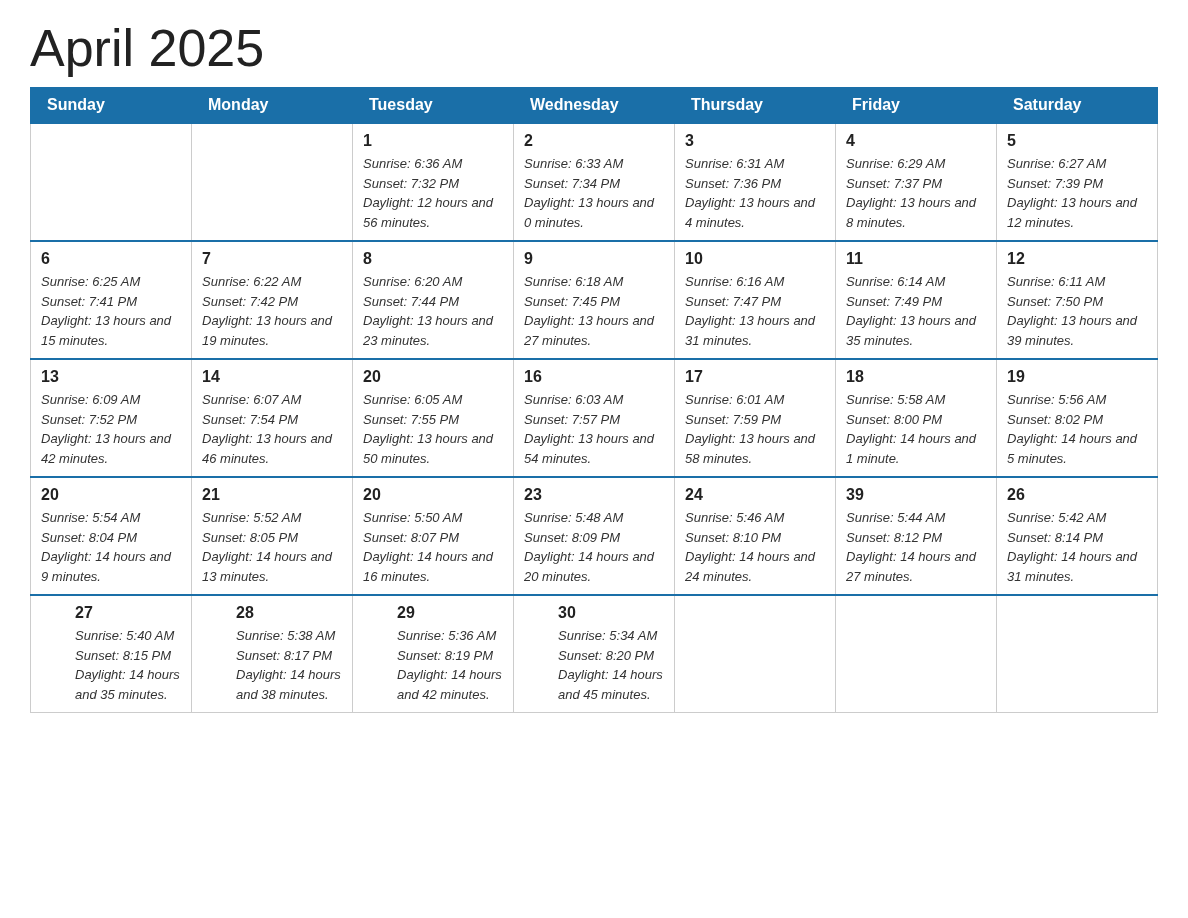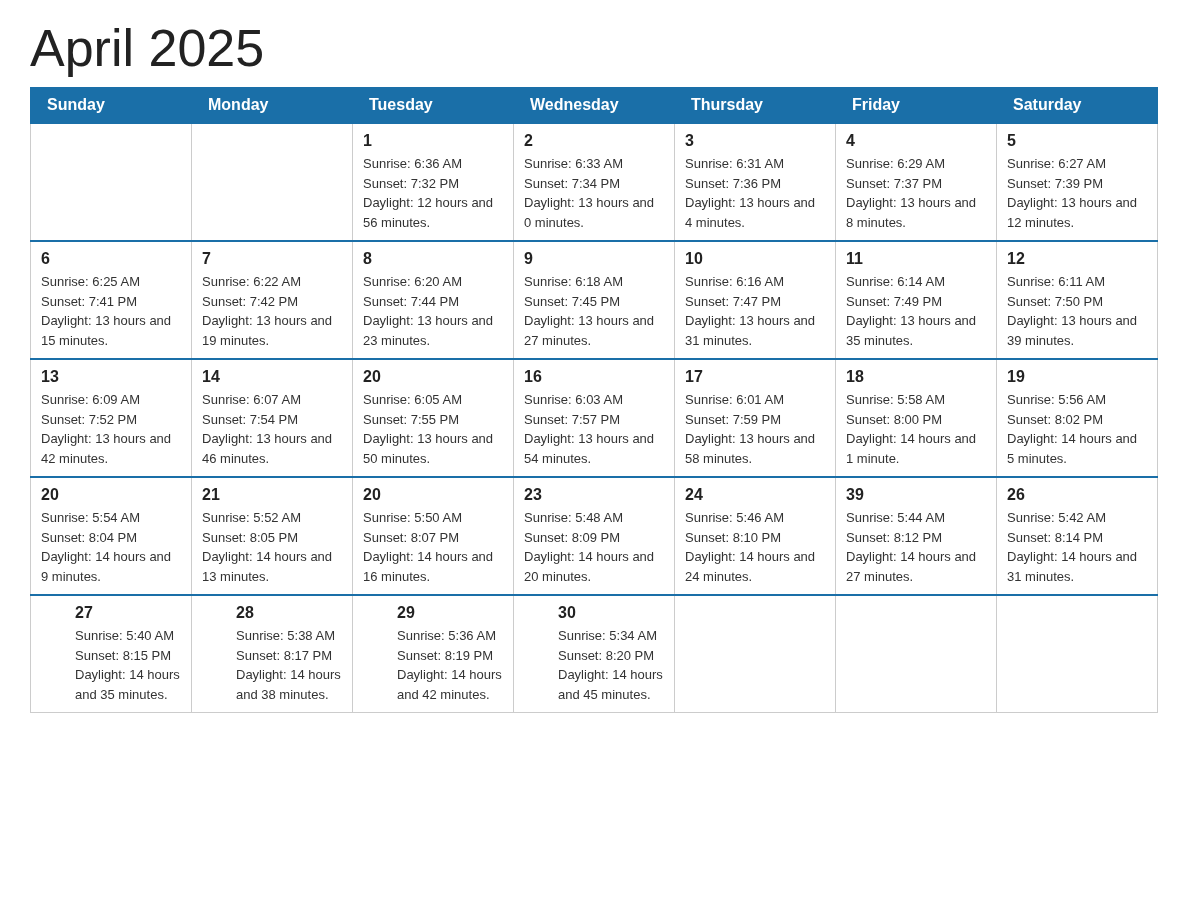--- a/index.html
+++ b/index.html
@@ -67,20 +67,21 @@
       font-size: 16px;
       font-weight: bold;
       color: #222;
       margin-bottom: 4px;
       display: block;
     }
     .day-info {
       font-size: 13px;
       color: #333;
       line-height: 1.5;
+      font-style: italic;
     }
     .empty-cell {
       background: #fff;
     }
     .calendar tbody tr:last-child td {
       border-bottom: 1px solid #ccc;
       padding-left: 44px;
     }
   </style>
 </head>

